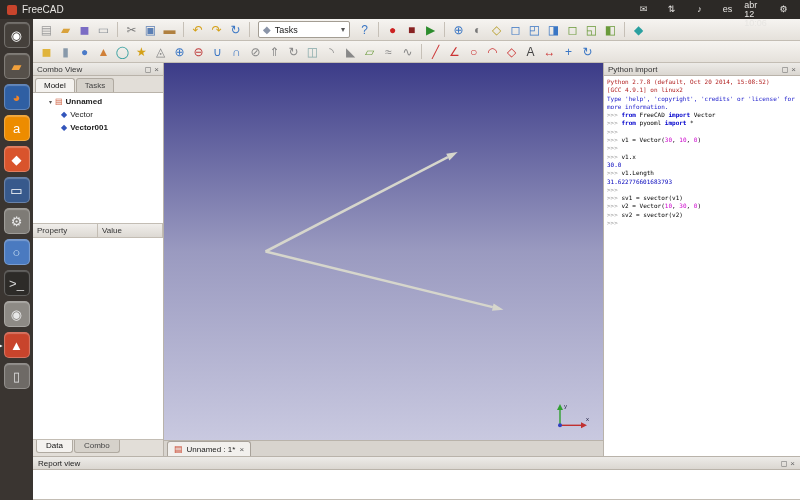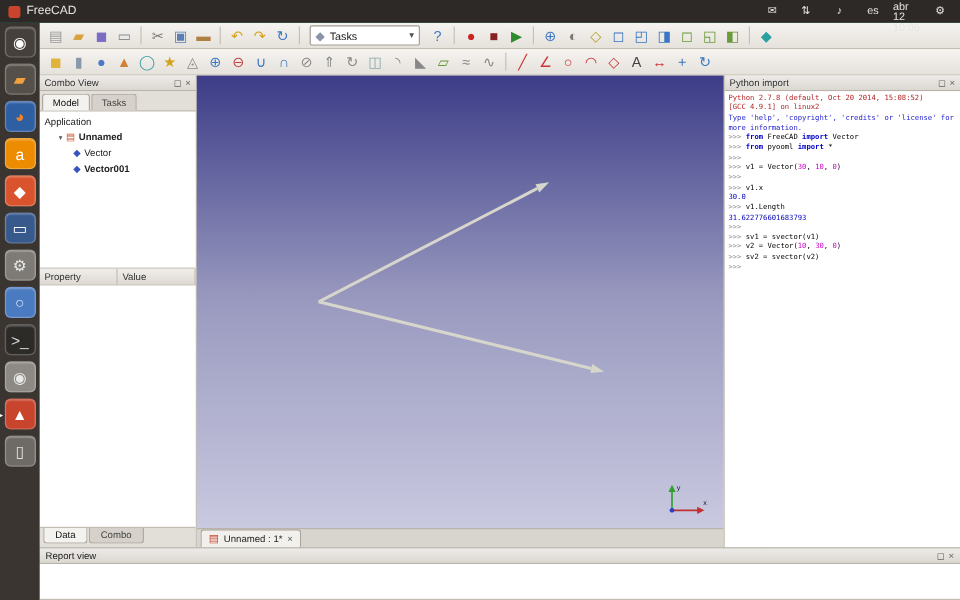--- a/index.html
+++ b/index.html
@@ -187,23 +187,20 @@
           <span class="dock-btns">
             <span>◻</span>
             <span>×</span>
           </span>
         </div>
         <div class="tabrow">
           <div class="tab active">Model</div>
           <div class="tab">Tasks</div>
         </div>
         <div class="tree">
-            <div class="trow" style="padding-left: 4px;">
-              <span>Application</span>
-            </div>
             <div class="trow" style="padding-left: 16px;">
               <span class="texp">▾</span>
               <span class="tico" style="color: rgb(204, 85, 51);">▤</span>
               <span style="font-weight: bold;">Unnamed</span>
             </div>
             <div class="trow" style="padding-left: 28px;">
               <span class="tico" style="color: rgb(51, 85, 187);">◆</span>
               <span>Vector</span>
             </div>
             <div class="trow" style="padding-left: 28px;">

